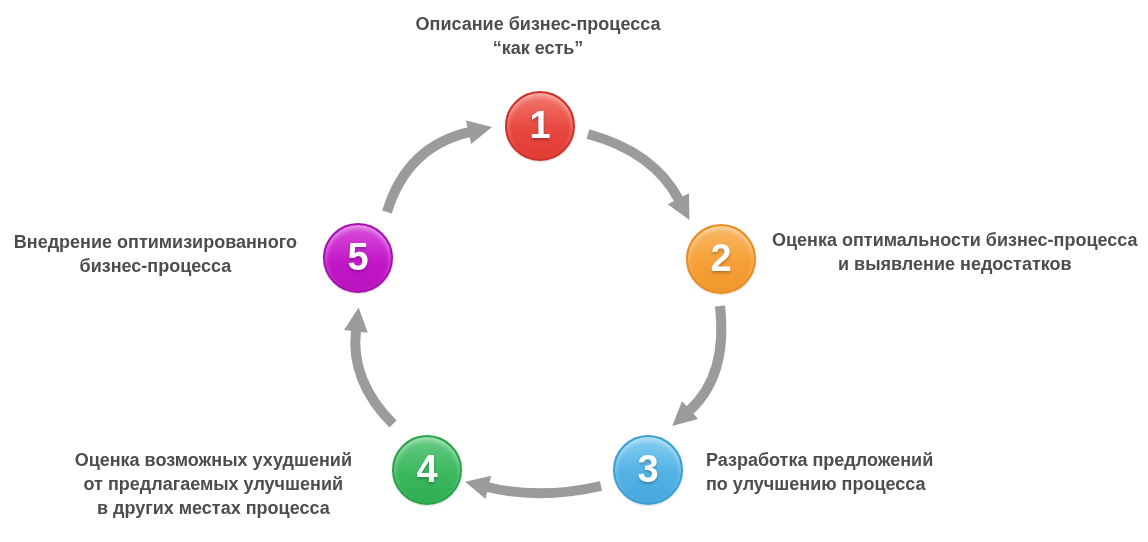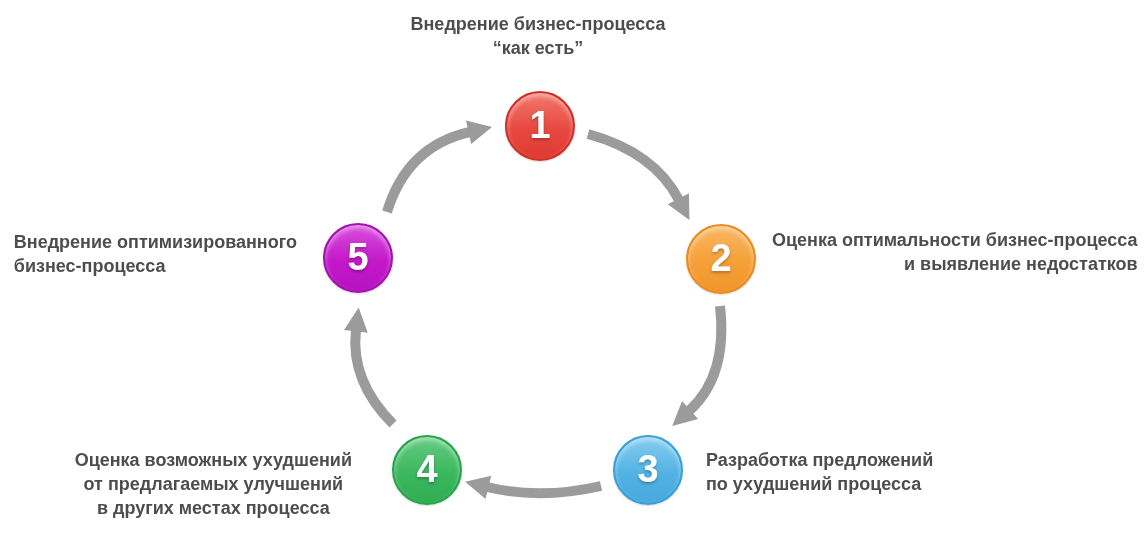--- a/index.html
+++ b/index.html
@@ -23,24 +23,24 @@
   }
   .step-label {
     position: absolute;
     font-size: 18px;
     font-weight: 700;
     line-height: 24px;
     color: #4d4d4d;
     white-space: pre;
   }
   .label-top    { left: 538px; top: 12px;  transform: translateX(-50%); text-align: center; }
-  .label-right  { left: 772px; top: 228px; text-align: right; }
+  .label-right  { left: 772px; top: 228px; text-align: center; }
   .label-br     { left: 706px; top: 448px; text-align: left; }
   .label-bl     { right: 796px; top: 448px; text-align: center; }
-  .label-left   { right: 851px; top: 230px; text-align: left; }
+  .label-left   { right: 851px; top: 230px; text-align: center; }
 
   .node {
     position: absolute;
     width: 70px;
     height: 70px;
     border-radius: 50%;
     display: flex;
     align-items: center;
     justify-content: center;
     box-sizing: border-box;
@@ -98,25 +98,25 @@
   <div class="node node-3">
     <span class="num">3</span>
   </div>
   <div class="node node-4">
     <span class="num">4</span>
   </div>
   <div class="node node-5">
     <span class="num">5</span>
   </div>
 
-  <div class="step-label label-top">Внедрение бизнес-процесса
+  <div class="step-label label-top">Описание бизнес-процесса
 “как есть”</div>
   <div class="step-label label-right">Оценка оптимальности бизнес-процесса
 и выявление недостатков</div>
   <div class="step-label label-br">Разработка предложений
-по ухудшений процесса</div>
+по улучшению процесса</div>
   <div class="step-label label-bl">Оценка возможных ухудшений
 от предлагаемых улучшений
 в других местах процесса</div>
   <div class="step-label label-left">Внедрение оптимизированного
 бизнес-процесса</div>
 
 </div>
 
 </body></html>

